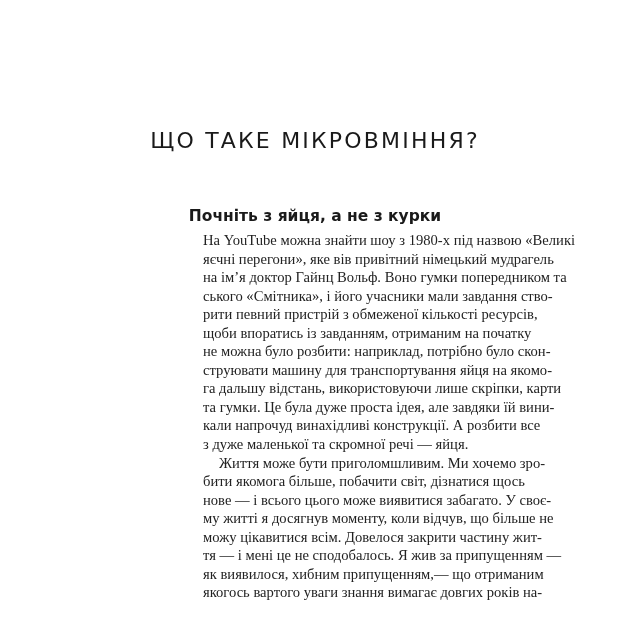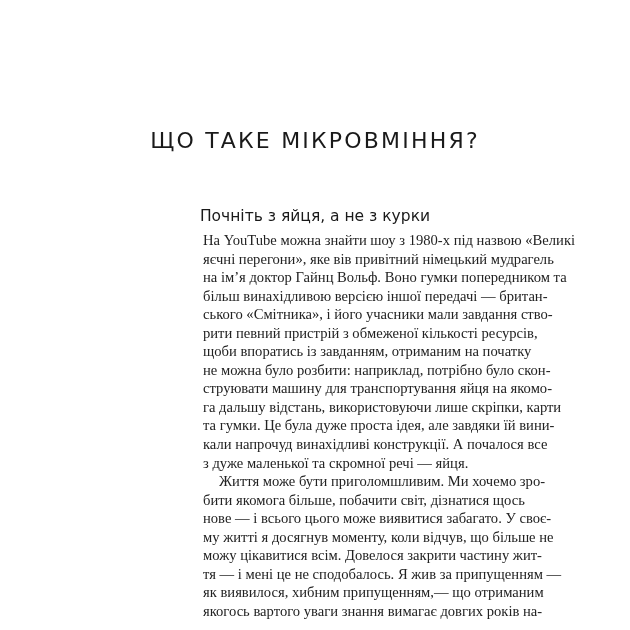--- a/index.html
+++ b/index.html
@@ -8,21 +8,21 @@
       color: #1a1a1a;
     }
     .page { position: absolute; left: 0; top: 0; width: 630px; height: 630px; }
     .chapter-title {
       position: absolute; top: 128px; left: 0; width: 630px; text-align: center;
       font-family: "DejaVu Sans", sans-serif; font-size: 22px; letter-spacing: 2.2px;
       font-weight: normal; color: #1a1a1a; margin: 0;
     }
     .section-title {
       position: absolute; top: 207px; left: 0; width: 630px; text-align: center;
-      font-family: "DejaVu Sans", sans-serif; font-size: 15.5px; font-weight: normal;
+      font-family: "DejaVu Sans", sans-serif; font-size: 15.5px; font-weight: bold;
       color: #1a1a1a; margin: 0;
     }
     .body {
       position: absolute; top: 231px; left: 158px; width: 313px;
       font-family: "Liberation Serif", serif; font-size: 14.6px; line-height: 18.55px;
       color: #222;
     }
     .line {
       display: block; white-space: nowrap; text-align: justify; text-align-last: justify;
       height: 18.55px;
@@ -36,29 +36,28 @@
 
 <div class="page">
   <h1 class="chapter-title">ЩО ТАКЕ МІКРОВМІННЯ?</h1>
   <h2 class="section-title">Почніть з яйця, а не з курки</h2>
 
   <div class="body">
     <div>
       <span class="line">На YouTube можна знайти шоу з 1980-х під назвою «Великі</span>
       <span class="line">яєчні перегони», яке вів привітний німецький мудрагель</span>
       <span class="line">на ім’я доктор Гайнц Вольф. Воно гумки попередником та</span>
-      <span class="line">більш винахідливою версією іншої передачі — британ-</span>
       <span class="line">ського «Смітника», і його учасники мали завдання ство-</span>
       <span class="line">рити певний пристрій з обмеженої кількості ресурсів,</span>
       <span class="line">щоби впоратись із завданням, отриманим на початку</span>
       <span class="line">не можна було розбити: наприклад, потрібно було скон-</span>
       <span class="line">струювати машину для транспортування яйця на якомо-</span>
       <span class="line">га дальшу відстань, використовуючи лише скріпки, карти</span>
       <span class="line">та гумки. Це була дуже проста ідея, але завдяки їй вини-</span>
-      <span class="line">кали напрочуд винахідливі конструкції. А почалося все</span>
+      <span class="line">кали напрочуд винахідливі конструкції. А розбити все</span>
       <span class="line last">з дуже маленької та скромної речі — яйця.</span>
     </div>
     <div>
       <span class="line indent">Життя може бути приголомшливим. Ми хочемо зро-</span>
       <span class="line">бити якомога більше, побачити світ, дізнатися щось</span>
       <span class="line">нове — і всього цього може виявитися забагато. У своє-</span>
       <span class="line">му житті я досягнув моменту, коли відчув, що більше не</span>
       <span class="line">можу цікавитися всім. Довелося закрити частину жит-</span>
       <span class="line">тя — і мені це не сподобалось. Я жив за припущенням —</span>
       <span class="line">як виявилося, хибним припущенням,— що отриманим</span>

